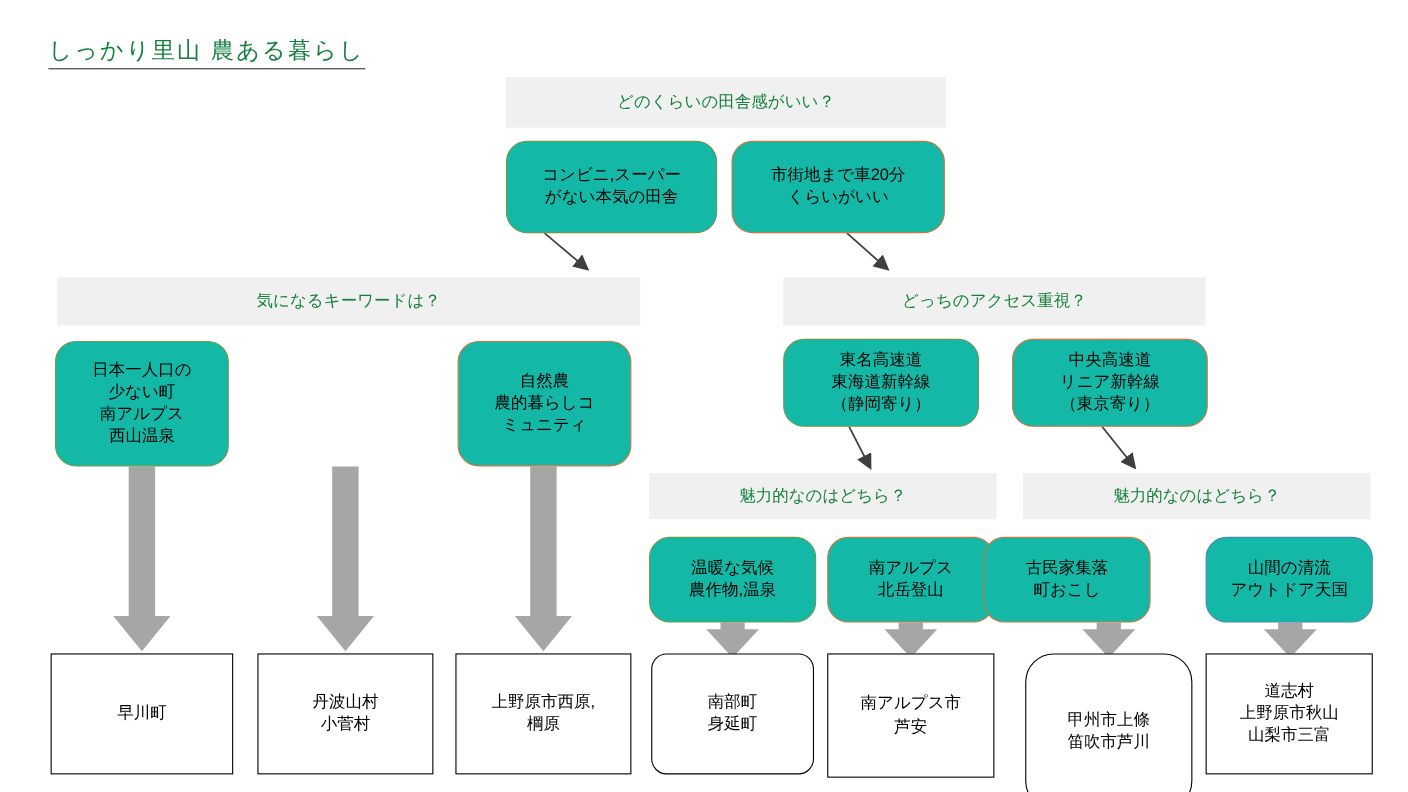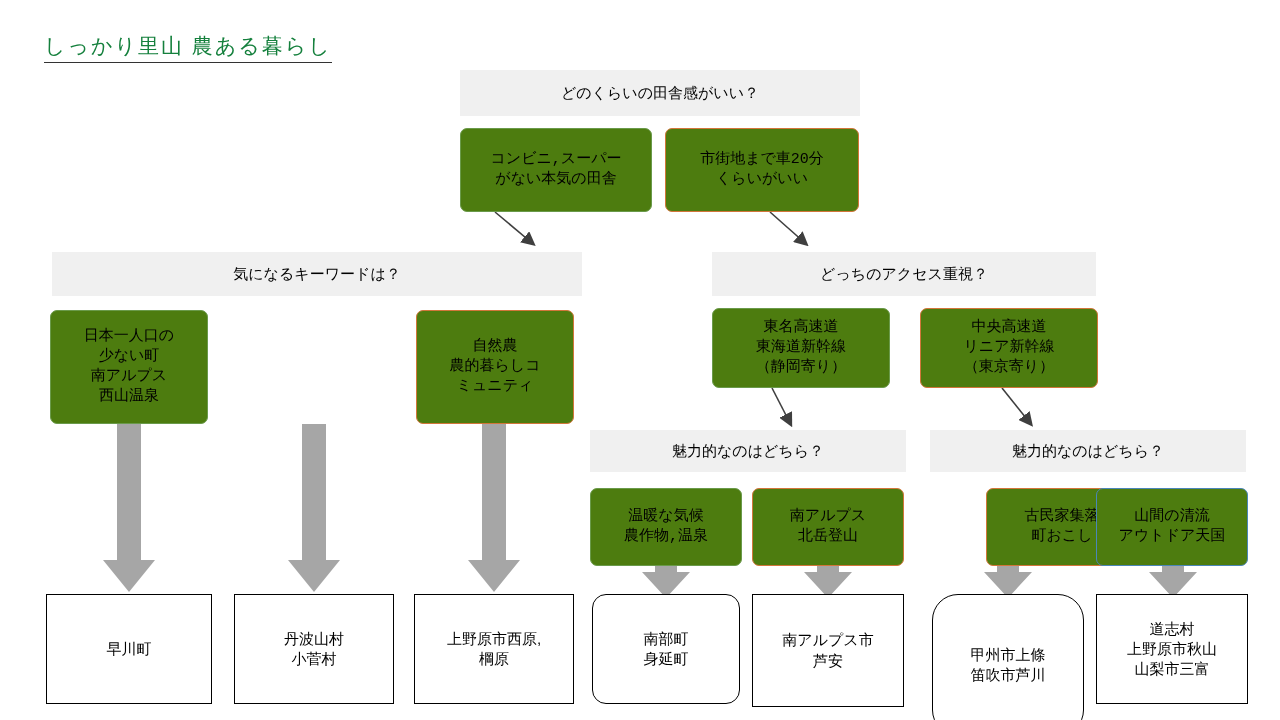--- a/index.html
+++ b/index.html
@@ -36,27 +36,26 @@
     font-size: 21px;
     letter-spacing: 2px;
     color: #15803d;
     border-bottom: 1.5px solid #333;
     padding-bottom: 2px;
   }
   .qbox {
     background: #f0f0f0;
     border: none;
     font-size: 15px;
-    color: #000000;
+    color: #15803d;
   }
   .card {
-    background: #4d7c0f;
-    border-radius: 7px;
+    background: #14b8a6;
+    border-radius: 19px;
     font-size: 15px;
-    font-family: Liberation Mono, monospace;
   }
   .card.green  { border: 1.6px solid #6a9a4a; }
   .card.orange { border: 1.6px solid #d2763a; }
   .card.blue   { border: 1.6px solid #4a86b8; }
   .result {
     background: #ffffff;
     border: 1.3px solid #000000;
     font-size: 15px;
     border-radius: 0;
   }
@@ -130,21 +129,21 @@
 リニア新幹線
 （東京寄り）</div>
 
   <div class="node qbox" style="left:590px; top:430px; width:316px; height:42px;">魅力的なのはどちら？</div>
   <div class="node qbox" style="left:930px; top:430px; width:316px; height:42px;">魅力的なのはどちら？</div>
 
   <div class="node card green" style="left:590px; top:488px; width:152px; height:78px;">温暖な気候
 農作物,温泉</div>
   <div class="node card orange" style="left:752px; top:488px; width:152px; height:78px;">南アルプス
 北岳登山</div>
-  <div class="node card orange" style="left:986px; top:488px; width:152px; height:78px;">古民家集落
+  <div class="node card orange" style="left:894px; top:488px; width:152px; height:78px;">古民家集落
 町おこし</div>
   <div class="node card blue" style="left:1096px; top:488px; width:152px; height:78px;">山間の清流
 アウトドア天国</div>
 
   <div class="node result" style="left:46px; top:594px; width:166px; height:110px;">早川町</div>
   <div class="node result" style="left:234px; top:594px; width:160px; height:110px;">丹波山村
 小菅村</div>
   <div class="node result" style="left:414px; top:594px; width:160px; height:110px;">上野原市西原,
 棡原</div>
   <div class="node result" style="left:592px; top:594px; width:148px; height:110px;border-radius:14px;">南部町

